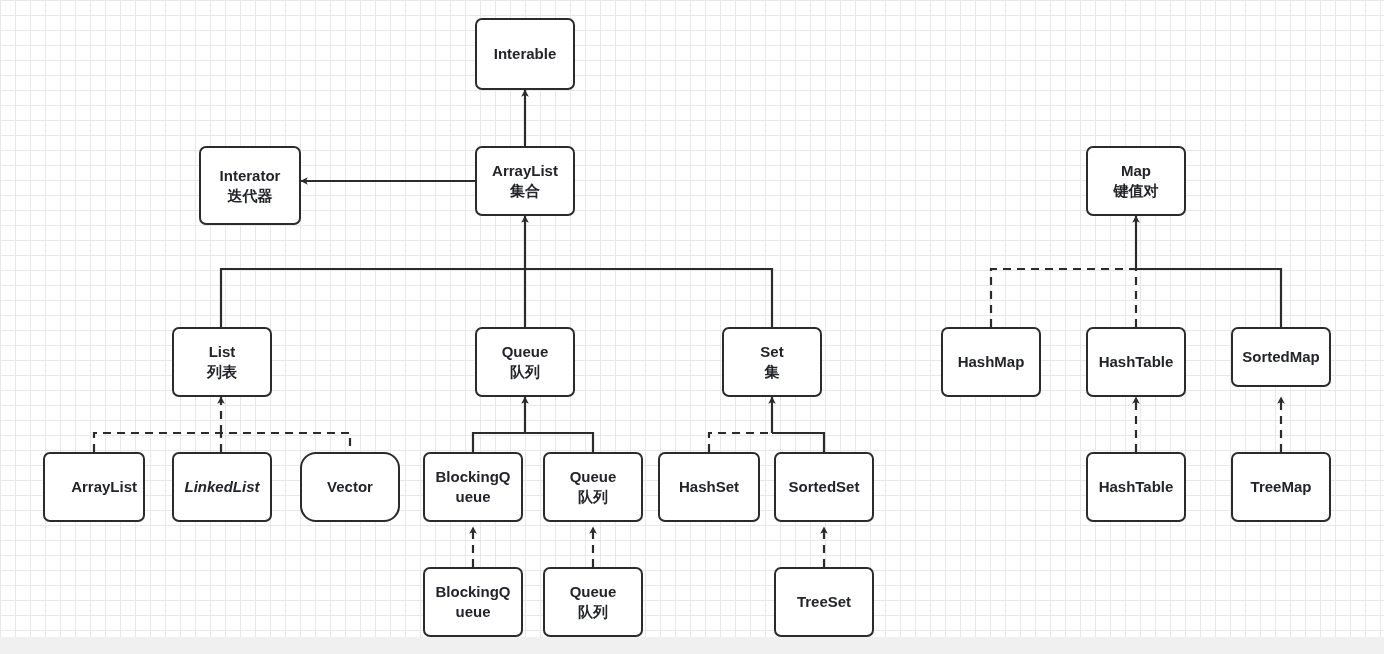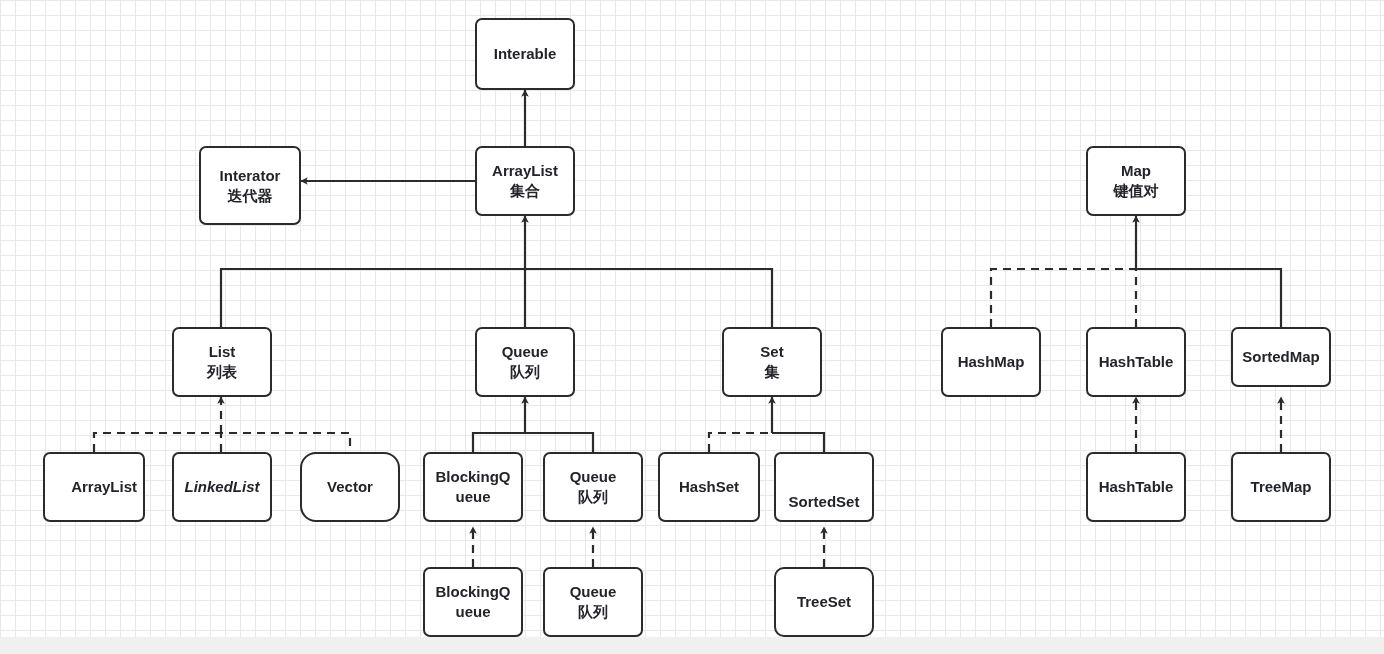--- a/index.html
+++ b/index.html
@@ -134,33 +134,33 @@
       <div class="node" style="left: 423px; top: 452px; width: 100px; height: 70px;">
         <span class="n-en">BlockingQueue</span>
       </div>
       <div class="node" style="left: 543px; top: 452px; width: 100px; height: 70px;">
         <span class="n-en">Queue</span>
         <span class="n-zh">队列</span>
       </div>
       <div class="node" style="left: 658px; top: 452px; width: 102px; height: 70px;">
         <span class="n-en">HashSet</span>
       </div>
-      <div class="node" style="left: 774px; top: 452px; width: 100px; height: 70px; justify-content: flex-end;">
+      <div class="node" style="left: 774px; top: 452px; width: 100px; height: 70px;">
         <span class="n-en">SortedSet</span>
       </div>
       <div class="node" style="left: 1086px; top: 452px; width: 100px; height: 70px;">
         <span class="n-en">HashTable</span>
       </div>
       <div class="node" style="left: 1231px; top: 452px; width: 100px; height: 70px;">
         <span class="n-en">TreeMap</span>
       </div>
       <div class="node" style="left: 423px; top: 567px; width: 100px; height: 70px;">
         <span class="n-en">BlockingQueue</span>
       </div>
       <div class="node" style="left: 543px; top: 567px; width: 100px; height: 70px;">
         <span class="n-en">Queue</span>
         <span class="n-zh">队列</span>
       </div>
-      <div class="node" style="left: 774px; top: 567px; width: 100px; height: 70px; border-radius: 10px;">
+      <div class="node" style="left: 774px; top: 567px; width: 100px; height: 70px;">
         <span class="n-en">TreeSet</span>
       </div>
     </div>
 </div>
 
 </body></html>

